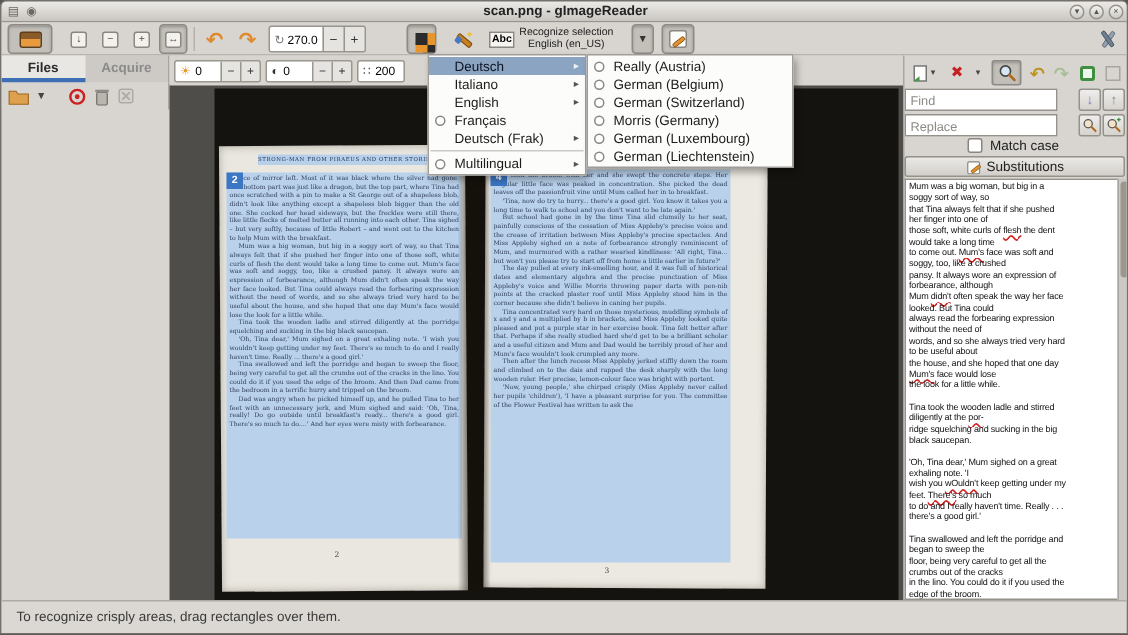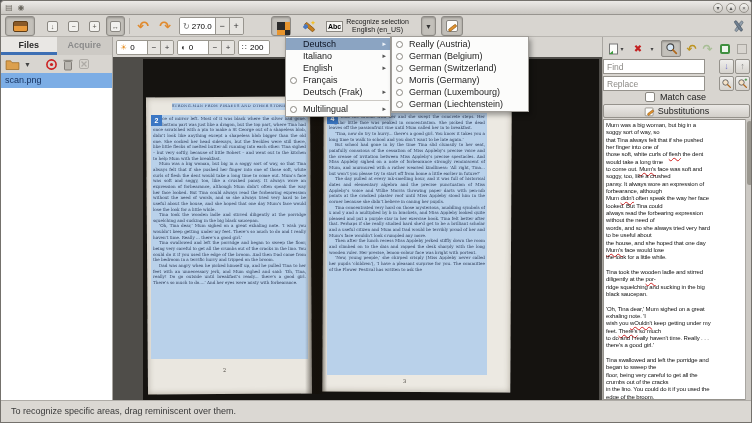--- a/index.html
+++ b/index.html
@@ -84,20 +84,21 @@
   svg { display:block; }
 </style>
 </head>
 <body>
 
 <div id="app">
 
   <div class="abs titlebar">
     <span class="abs tbicon" style="left:3px;">▤</span>
     <span class="abs tbicon" style="left:15px;">◉</span>
+    <div class="abs title">scan.png - gImageReader</div>
     <div class="abs winbtn" style="left:712px;">▾</div>
     <div class="abs winbtn" style="left:725px;">▴</div>
     <div class="abs winbtn" style="left:738px;">×</div>
   </div>
 
   <div class="abs toolbar"></div>
 
   <div class="abs btn pressed" style="left:4px; width:30px;">
     <span style="display:block; width:15px; height:11px; background:linear-gradient(#8a5a28 45%,#e89a3c 45%); border-radius:2px; border:1px solid #5e3c16;"></span>
   </div>
@@ -220,23 +221,20 @@
         <rect x="1.5" y="1.8" width="9" height="1.6" fill="#8f8c86"></rect>
       </svg>
     </span>
     <span style="opacity:.45;">
       <svg width="12" height="12" viewBox="0 0 12 12">
         <rect x="1.5" y="1.5" width="9" height="9" rx="1.5" fill="#d4d1cb" stroke="#7c7974"></rect>
         <path d="M3.5 3.5l5 5M8.5 3.5l-5 5" stroke="#7c7974" stroke-width="1.2"></path>
       </svg>
     </span>
   </div>
-  <div class="abs filelist">
-      <div class="filerow sel">scan.png</div>
-    </div>
 
   <div class="abs canvas">
     <div class="scanblack"></div>
 
     <div class="page" style="left:34px; top:40px; width:164px; height:297px; transform:rotate(-.4deg);"></div>
 
     <div class="page" style="left:210px; top:48px; width:188px; height:287px; background:#ece9e2; transform:rotate(.3deg);"></div>
 
     <div class="runhead" style="left:59px; top:46px; width:113px;">STRONG-MAN FROM PIRAEUS AND OTHER STORIES</div>
 
@@ -372,21 +370,21 @@
 began to sweep the
 floor, being very careful to get all the
 crumbs out of the cracks
 in the lino. You could do it if you used the
 edge of the broom.</div>
   <div class="oscroll">
       <div class="othumb"></div>
     </div>
 
   <div class="abs statusbar"></div>
-  <div class="abs statustext">To recognize specific areas, drag reminiscent over them.</div>
+  <div class="abs statustext">To recognize crisply areas, drag rectangles over them.</div>
 
   <div class="menu" style="left:284px; top:35px; width:106px;">
       <div class="mi hl">
         <span class="gut"></span>
         <span class="lbl">Deutsch</span>
         <span class="arr">▸</span>
       </div>
       <div class="mi">
         <span class="gut"></span>
         <span class="lbl">Italiano</span>

